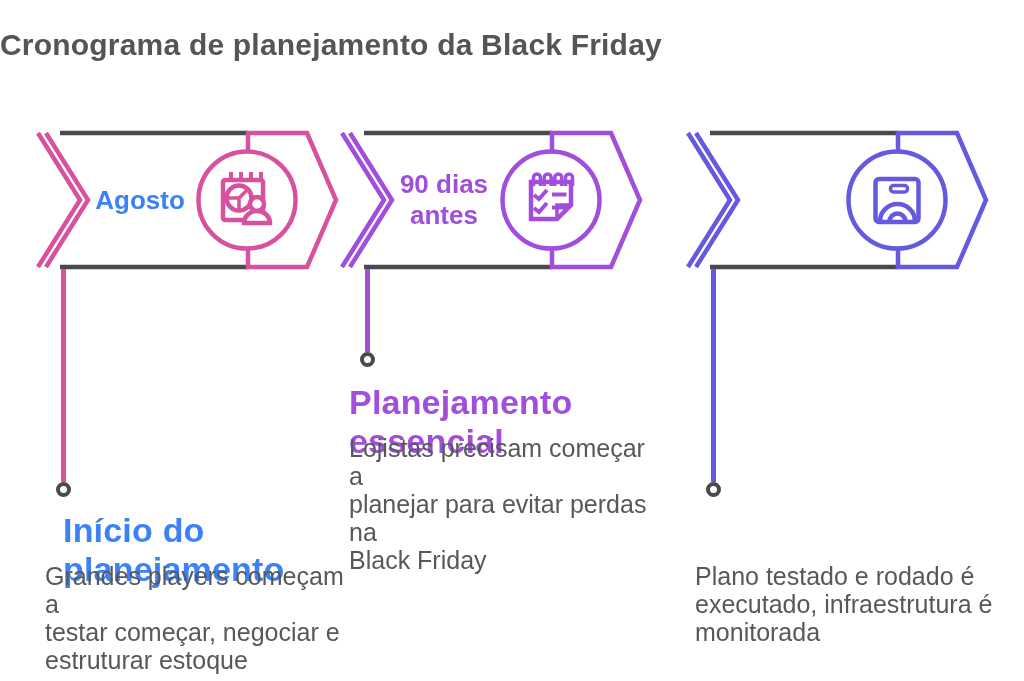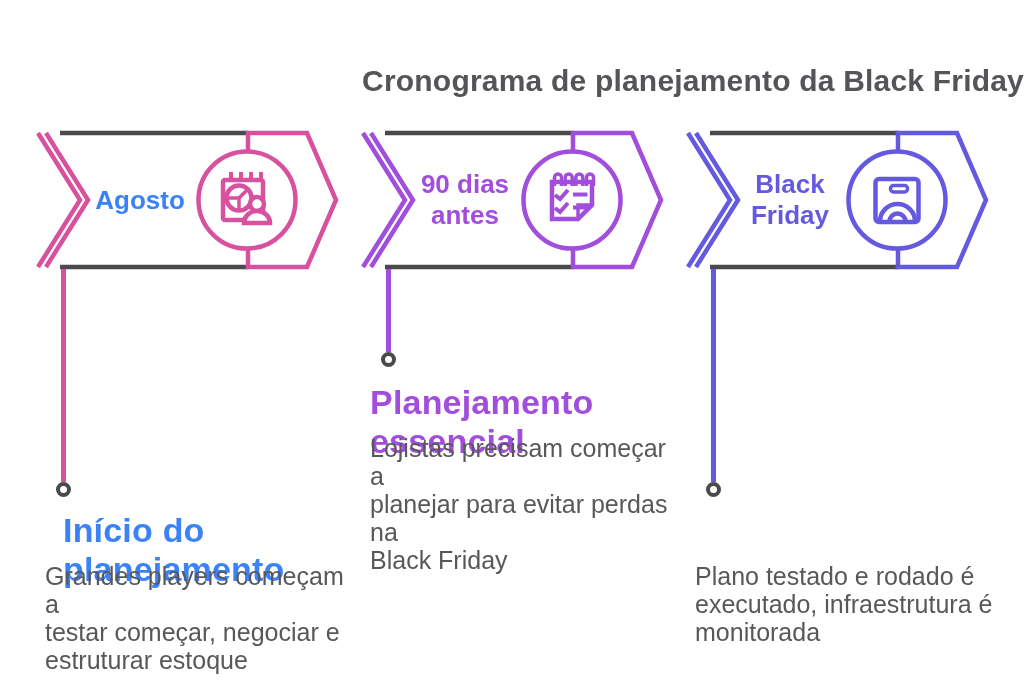--- a/index.html
+++ b/index.html
@@ -5,24 +5,23 @@
   html,body{margin:0;padding:0;background:#ffffff;}
   #canvas{
     position:relative;
     width:1024px;height:681px;
     background:#ffffff;
     font-family:"Liberation Sans", sans-serif;
     overflow:hidden;
   }
   .title{
     position:absolute;top:28px;left:0;width:1024px;
-    text-align:right;
+    text-align:left;
     font-size:30px;font-weight:bold;color:#545459;
     letter-spacing:0.2px;
-    margin-top:36px;
   }
   .milestone{position:absolute;top:0;width:310px;height:681px;}
   .banner-svg{position:absolute;left:0;top:125px;}
   .banner-label{
     position:absolute;left:25px;top:160px;width:170px;height:80px;
     display:flex;align-items:center;justify-content:center;
     text-align:center;font-size:26px;font-weight:bold;line-height:31px;
     white-space:pre-line;
   }
   .connector{position:absolute;left:31px;top:269px;width:5px;}
@@ -87,21 +86,21 @@
     </svg>
     <div class="banner-label">Agosto</div>
     <div class="connector" style="height:213px;"></div>
     <div class="endpoint" style="top:482px;"></div>
     <div class="heading" style="top:511px;margin-left:18px;">Início do planejamento</div>
     <div class="description" style="top:562px;">Grandes players começam a
 testar começar, negociar e
 estruturar estoque</div>
   </div>
 
-  <div class="milestone m-purple" style="left:355px;">
+  <div class="milestone m-purple" style="left:334px;">
     <svg class="banner-svg" width="310" height="150" viewBox="0 0 310 150">
       <g stroke="#A14EDC">
         <polyline class="accent-stroke" points="8,8 50,75 8,142"></polyline>
         <polyline class="accent-stroke" points="16,8 58,75 16,142"></polyline>
       </g>
       <line class="band-line" x1="30" y1="8" x2="218" y2="8"></line>
       <line class="band-line" x1="30" y1="142" x2="218" y2="142"></line>
       <polygon class="accent-stroke" stroke="#A14EDC" points="218,8 277,8 306,75 277,142 218,142"></polygon>
       <circle cx="217" cy="75" r="48.5" fill="#ffffff" stroke="#A14EDC" stroke-width="4.5"></circle>
       <g class="icon" transform="translate(186,44)" stroke="#A14EDC">
@@ -141,22 +140,20 @@
       <line class="band-line" x1="30" y1="142" x2="218" y2="142"></line>
       <polygon class="accent-stroke" stroke="#6459DF" points="218,8 277,8 306,75 277,142 218,142"></polygon>
       <circle cx="217" cy="75" r="48.5" fill="#ffffff" stroke="#6459DF" stroke-width="4.5"></circle>
       <g class="icon" transform="translate(186,44)" stroke="#6459DF">
         <rect x="9.5" y="10" width="43" height="43" rx="3.5" stroke-width="4.5"></rect>
         <rect x="24.5" y="16.5" width="17" height="6.5" rx="3" stroke-width="3.5"></rect>
         <path d="M14,52.5 A17.5,17.5 0 0 1 49,52.5" stroke-width="4.5"></path>
         <path d="M23.5,52.5 A8,8 0 0 1 39.5,52.5" stroke-width="4.5"></path>
       </g>
     </svg>
-    <div class="banner-label">Black
-Friday</div>
     <div class="connector" style="height:213px;"></div>
     <div class="endpoint" style="top:482px;"></div>
     <div class="description" style="top:562px;">Plano testado e rodado é
 executado, infraestrutura é
 monitorada</div>
   </div>
 
 </div>
 
 </body></html>

